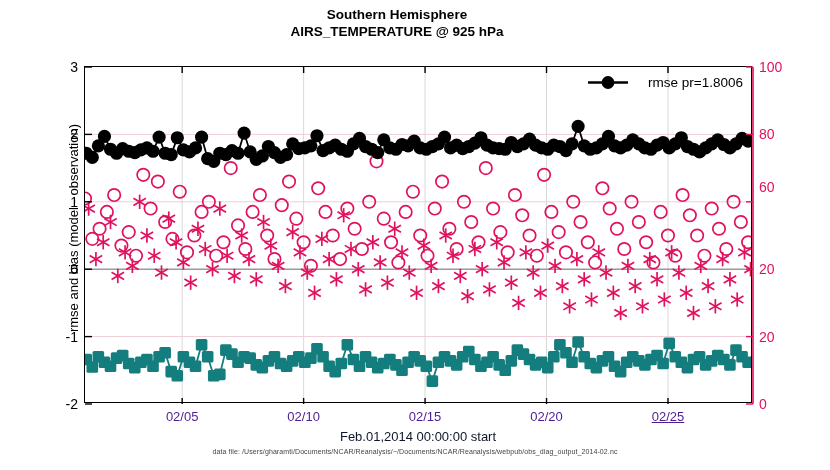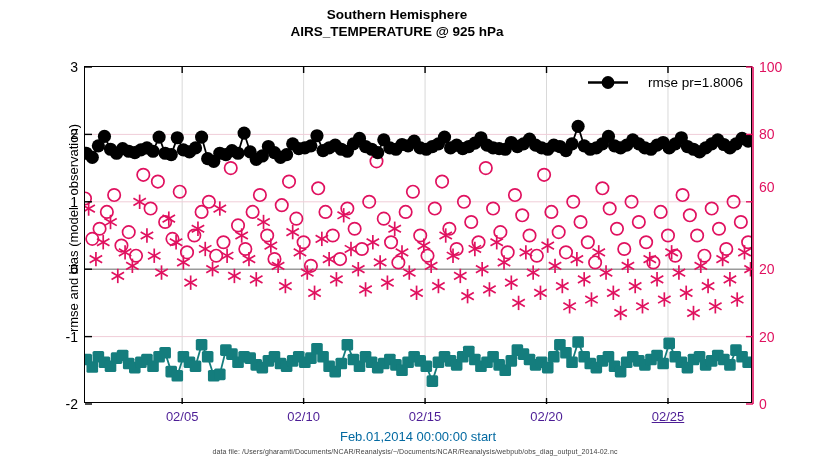--- a/index.html
+++ b/index.html
@@ -44,21 +44,21 @@
   .ytick-right{
     position:absolute;left:calc(100% + 8px);
     font-size:14px;color:#e0115f;transform:translateY(-50%);white-space:nowrap;
   }
   .xtick{
     position:absolute;top:calc(100% + 7px);
     font-size:13px;color:#4c1d95;transform:translateX(-50%);white-space:nowrap;
   }
   .xlabel{
     position:absolute;left:0;top:calc(100% + 27px);width:100%;
-    text-align:center;font-size:13px;color:#0369a1;
+    text-align:center;font-size:13px;color:#0f172a;
   }
   .footer{
     position:absolute;left:0;top:448px;width:830px;text-align:center;
     font-size:7px;color:#444;letter-spacing:0.1px;
   }
   
   #legend{
     position:absolute;right:8px;top:6px;
     font-size:13.5px;color:#000;line-height:19px;
   }

